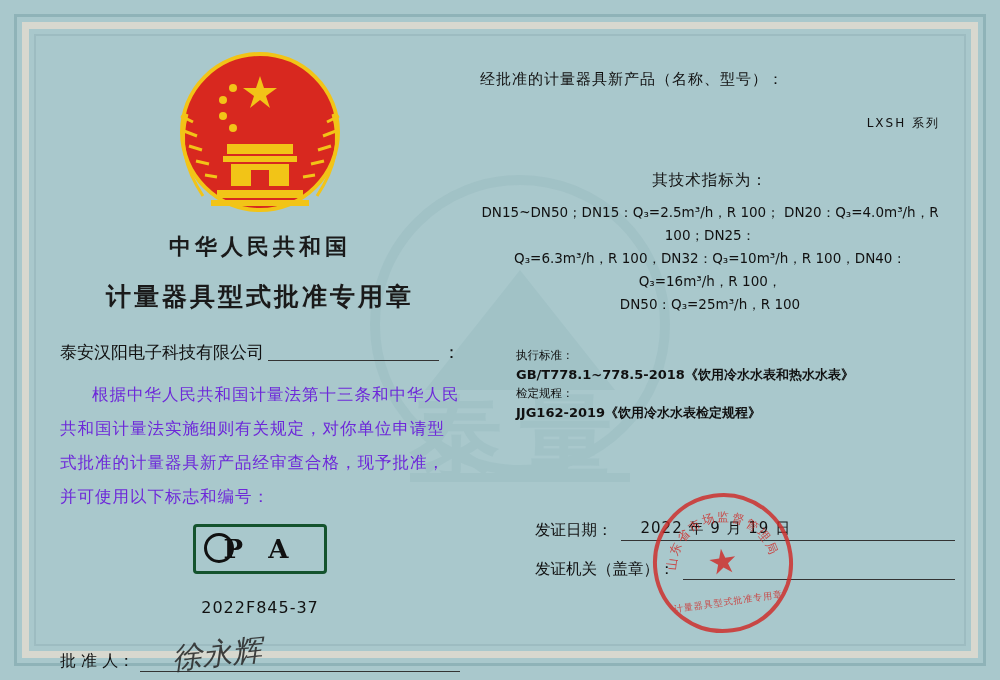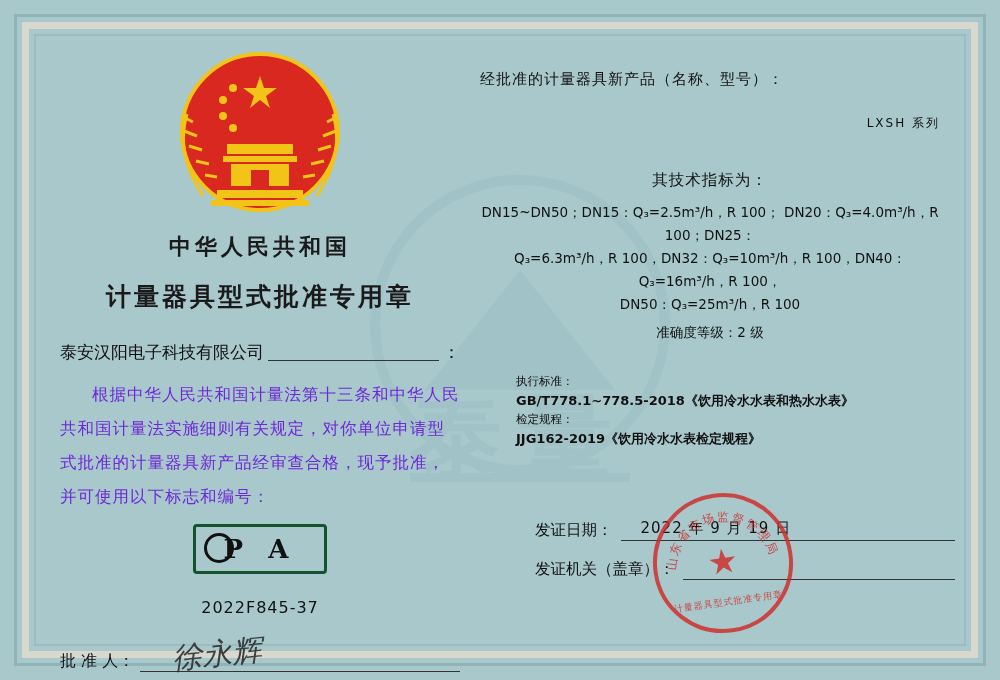--- a/index.html
+++ b/index.html
@@ -306,21 +306,20 @@
   <div class="right-col">
     <div class="r-head">经批准的计量器具新产品（名称、型号）：</div>
     <div class="product-model">LXSH 系列</div>
 
     <div class="spec-head">其技术指标为：</div>
     <div class="spec-body">
       <div>DN15~DN50；DN15：Q₃=2.5m³/h，R 100；  DN20：Q₃=4.0m³/h，R 100；DN25：</div>
       <div>Q₃=6.3m³/h，R 100，DN32：Q₃=10m³/h，R 100，DN40：Q₃=16m³/h，R 100，</div>
       <div>DN50：Q₃=25m³/h，R 100</div>
     </div>
-    <div class="accuracy">准确度等级：2 级</div>
 
     <div class="std-block">
       <div class="lbl">执行标准：</div>
       <div class="val">GB/T778.1~778.5-2018《饮用冷水水表和热水水表》</div>
       <div class="lbl">检定规程：</div>
       <div class="val">JJG162-2019《饮用冷水水表检定规程》</div>
     </div>
   </div>
 
   <div class="issue-area">

